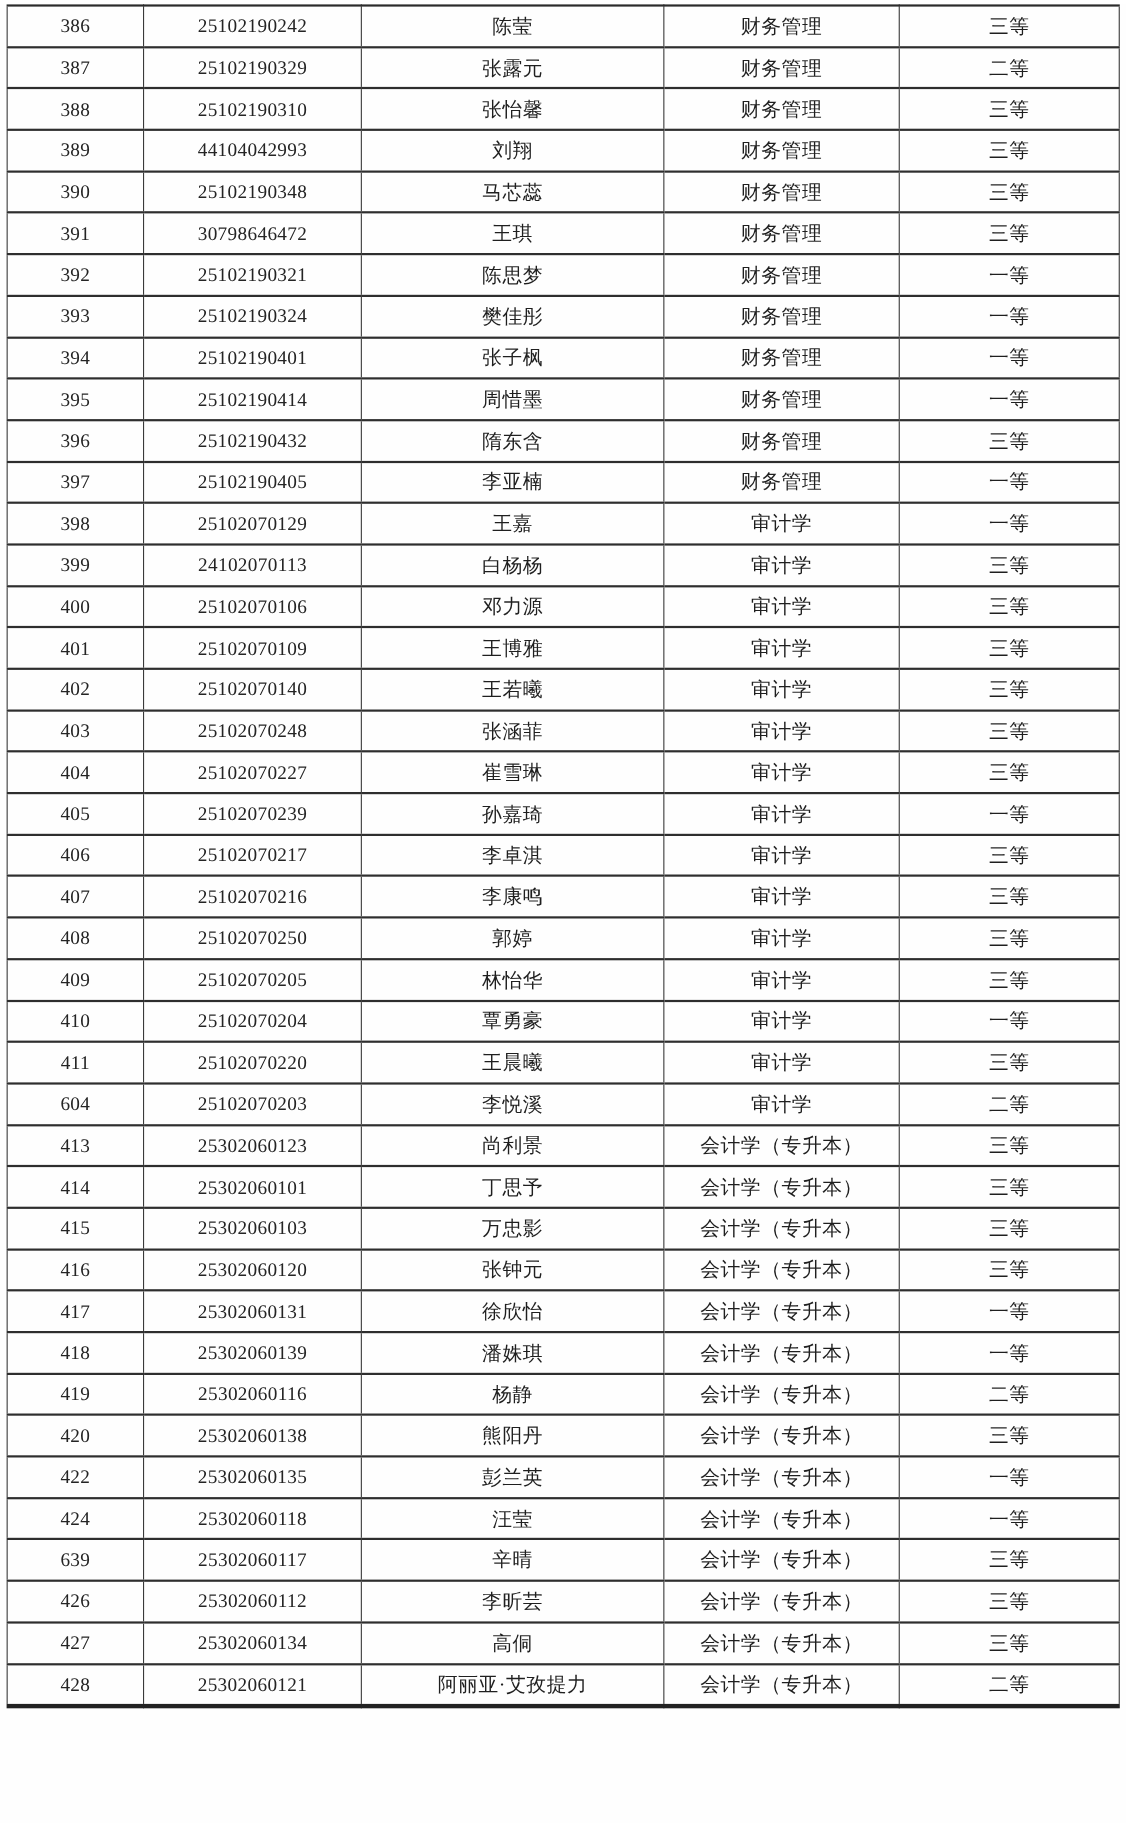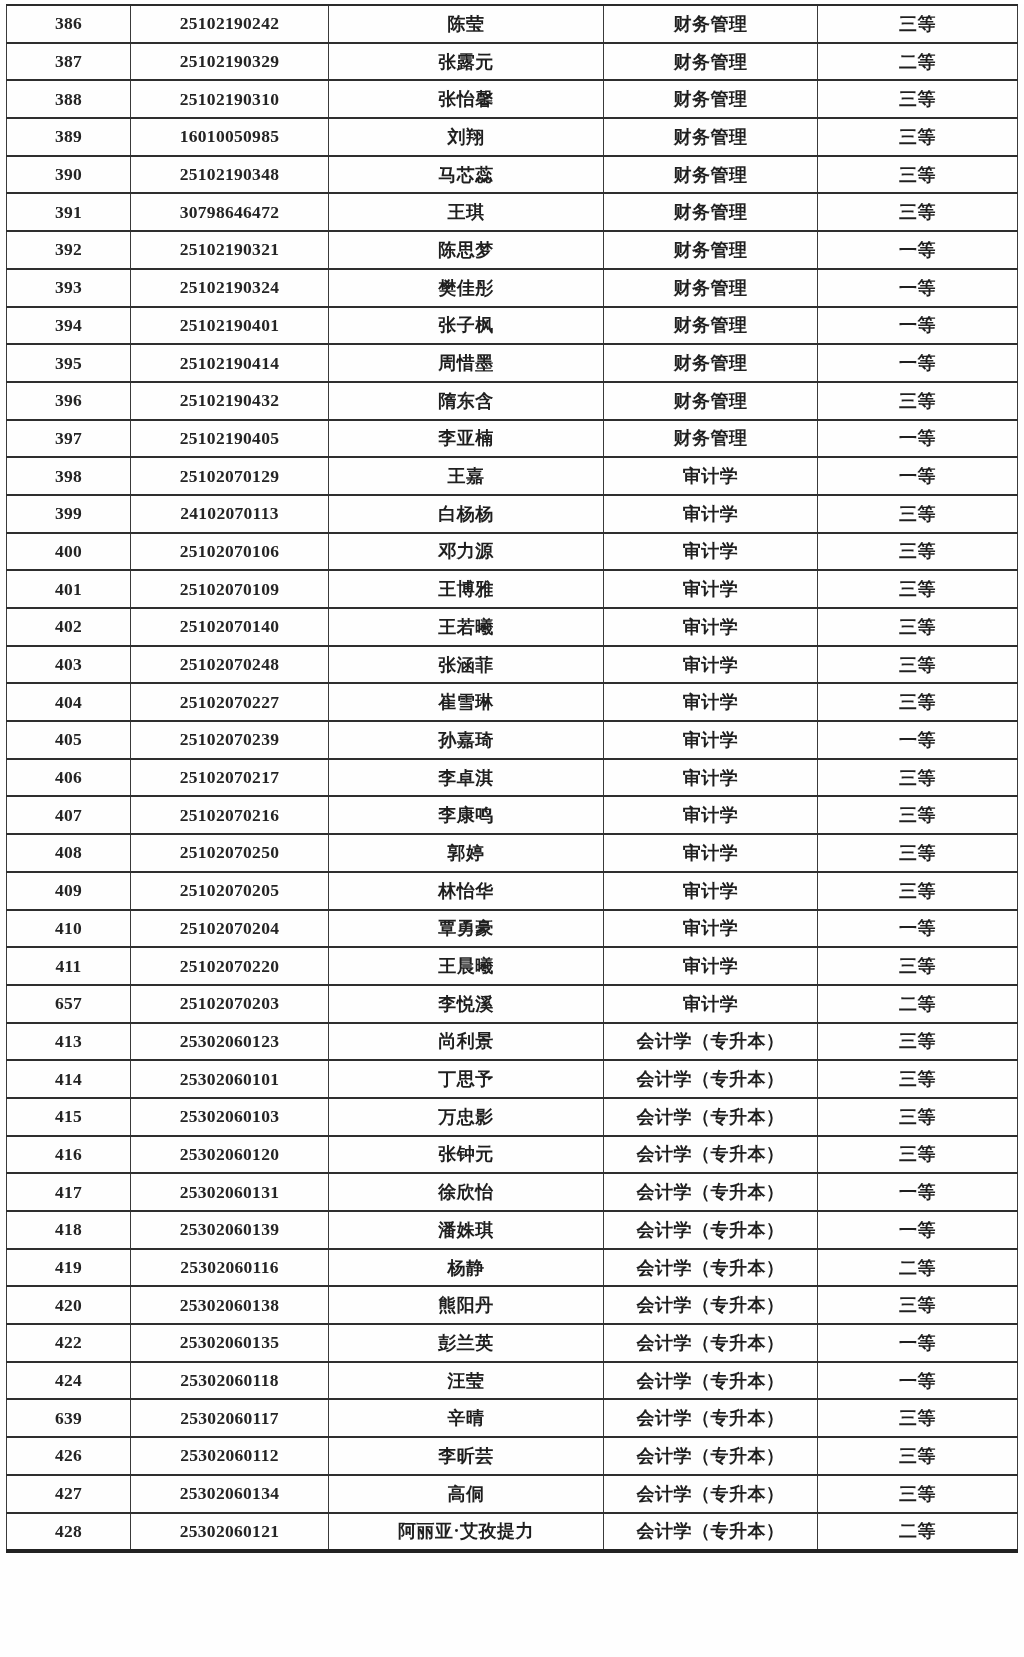--- a/index.html
+++ b/index.html
@@ -18,21 +18,20 @@
     font-family: "Liberation Serif", "DejaVu Serif", serif;
   }
   table.roster {
     border-collapse: collapse;
     table-layout: fixed;
     width: 1011px;
     margin: 4px 0 0 6px;
     border-top: 2.4px solid #2b2b2b;
     border-bottom: 4px solid #222222;
     border-right: 1.6px solid #3a3a3a;
-    font-weight: bold;
   }
   table.roster td {
     border-left: 1.6px solid #3a3a3a;
     border-bottom: 2.4px solid #2e2e2e;
     box-sizing: content-box;
     height: 35.7px;
     padding: 0;
     text-align: center;
     vertical-align: middle;
     font-size: 18px;
@@ -76,21 +75,21 @@
         </tr>
         <tr>
           <td class="num">388</td>
           <td class="num">25102190310</td>
           <td>张怡馨</td>
           <td>财务管理</td>
           <td>三等</td>
         </tr>
         <tr>
           <td class="num">389</td>
-          <td class="num">16010050985</td>
+          <td class="num">44104042993</td>
           <td>刘翔</td>
           <td>财务管理</td>
           <td>三等</td>
         </tr>
         <tr>
           <td class="num">390</td>
           <td class="num">25102190348</td>
           <td>马芯蕊</td>
           <td>财务管理</td>
           <td>三等</td>
@@ -236,21 +235,21 @@
           <td>一等</td>
         </tr>
         <tr>
           <td class="num">411</td>
           <td class="num">25102070220</td>
           <td>王晨曦</td>
           <td>审计学</td>
           <td>三等</td>
         </tr>
         <tr>
-          <td class="num">657</td>
+          <td class="num">604</td>
           <td class="num">25102070203</td>
           <td>李悦溪</td>
           <td>审计学</td>
           <td>二等</td>
         </tr>
         <tr>
           <td class="num">413</td>
           <td class="num">25302060123</td>
           <td>尚利景</td>
           <td>会计学（专升本）</td>

